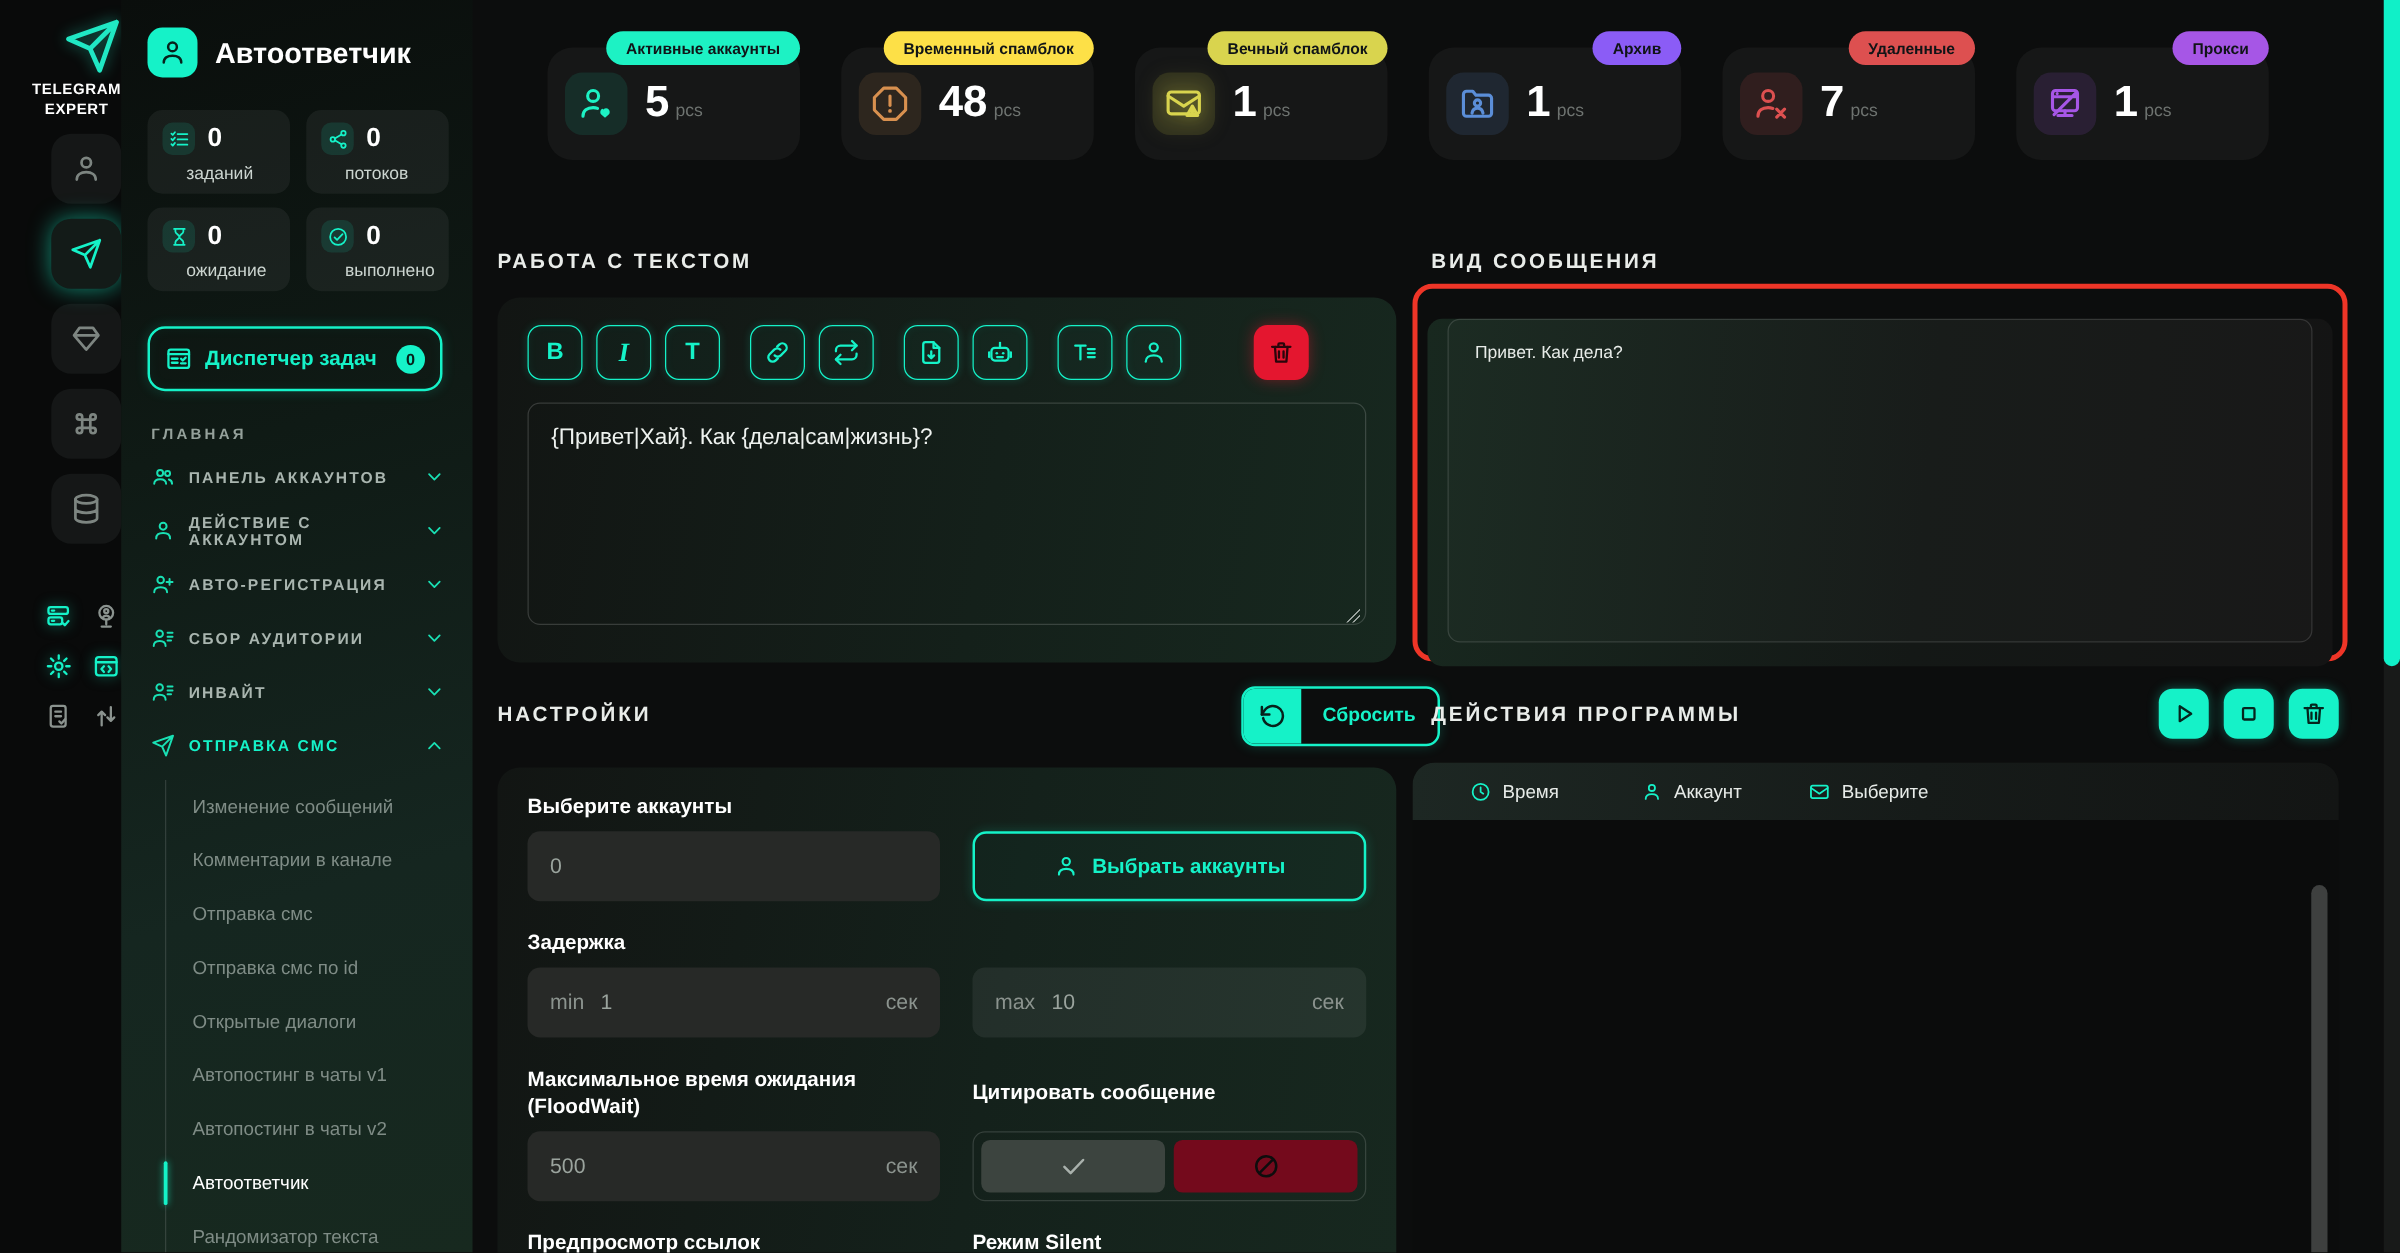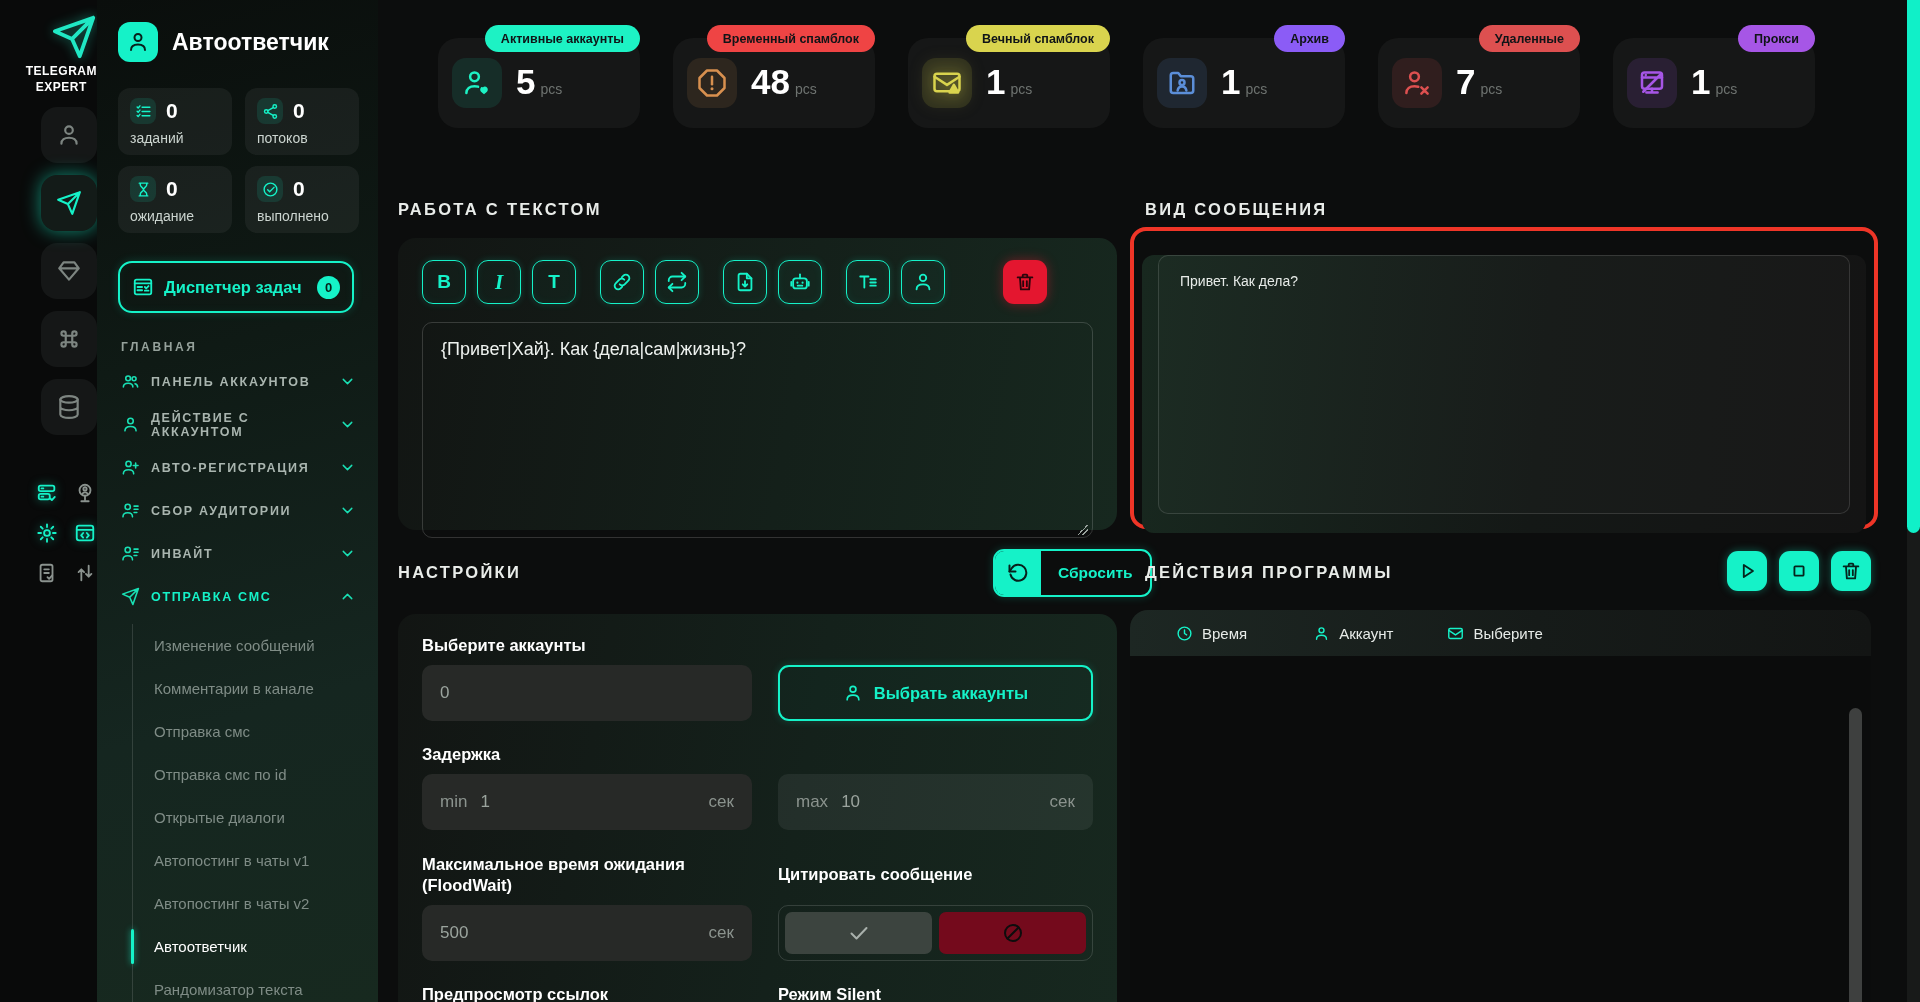--- a/index.html
+++ b/index.html
@@ -29,21 +29,21 @@
   .side-head { display:flex; align-items:center; gap:14px; padding:22px 0 0 21px; }
   .side-head-ico { width:40px; height:40px; border-radius:12px; background:#15f2c8; color:#07211b;
     display:flex; align-items:center; justify-content:center; }
   .side-title { color:#fff; font-size:23px; font-weight:700; }
   .counters { display:grid; grid-template-columns:114px 114px; gap:11px 13px; margin:26px 0 0 21px; }
   .counter { background:rgba(255,255,255,.055); border-radius:12px; padding:10px 12px 9px; }
   .counter-top { display:flex; align-items:center; gap:10px; }
   .counter-ico { width:26px; height:26px; border-radius:8px; background:rgba(21,242,200,.12); color:#15f2c8;
     display:flex; align-items:center; justify-content:center; }
   .counter-val { color:#fff; font-size:21px; font-weight:700; }
-  .counter-label { margin-top:6px; color:#ccd5d0; font-size:14px; }
+  .counter-label { margin-top:6px; color:#ccd5d0; font-size:14px;margin-left:19px; }
   .task-btn { margin:28px 0 0 21px; width:236px; height:52px; border:2px solid #15f2c8; border-radius:14px;
     display:flex; align-items:center; gap:10px; padding:0 12px; color:#15f2c8; cursor:pointer;
     box-shadow:0 0 10px rgba(21,242,200,.18), inset 0 0 10px rgba(21,242,200,.05); }
   .task-btn .lbl { font-size:16.5px; font-weight:700; }
   .task-badge { margin-left:auto; width:23px; height:23px; border-radius:50%; background:#15f2c8; color:#062019;
     font-size:13px; font-weight:700; display:flex; align-items:center; justify-content:center; }
   .section-label { margin:27px 0 6px 24px; color:#95a19b; font-size:12px; font-weight:700; letter-spacing:2.6px; }
   .menu { }
   .menu-item { height:43px; display:flex; align-items:center; gap:11px; padding:0 22px 0 24px;
     color:#a9b5af; font-size:12.5px; font-weight:700; letter-spacing:1.7px; cursor:pointer; }
@@ -63,38 +63,38 @@
 
   
   .scard { position:absolute; top:38px; width:202px; height:90px; background:#161717; border-radius:20px; cursor:pointer; }
   .scard .badge { position:absolute; top:-13px; right:0; height:27px; padding:0 16px; border-radius:14px;
     display:flex; align-items:center; font-size:12.5px; font-weight:700; color:#101417; white-space:nowrap; }
   .scard .tile { position:absolute; left:14px; top:20px; width:50px; height:50px; border-radius:14px;
     display:flex; align-items:center; justify-content:center; }
   .scard .val { position:absolute; left:78px; top:24px; color:#fff; font-size:35px; font-weight:700; }
   .scard .unit { color:#6e7370; font-size:14px; font-weight:400; margin-left:5px; }
   .c0 .badge{background:#1df2c4;} .c0 .tile{background:rgba(29,242,196,.10); color:#1df2c4;}
-  .c1 .badge{background:#ef4444;} .c1 .tile{background:rgba(216,144,79,.12); color:#d8904f;}
+  .c1 .badge{background:#fde047;} .c1 .tile{background:rgba(216,144,79,.12); color:#d8904f;}
   .c2 .badge{background:#d9d44e;} .c2 .tile{background:rgba(217,212,78,.12); color:#d9d44e; filter:drop-shadow(0 0 7px rgba(217,212,78,.5));}
   .c3 .badge{background:#8b5cf6;} .c3 .tile{background:rgba(91,142,216,.14); color:#5b8ed8;}
   .c4 .badge{background:#dd5050;} .c4 .tile{background:rgba(221,80,80,.13); color:#dd5050;}
   .c5 .badge{background:#a656e6;} .c5 .tile{background:rgba(166,86,230,.14); color:#a656e6;}
 
   
   .editor-panel { position:absolute; left:20px; top:238px; width:719px; height:292px; border-radius:18px;
     background:linear-gradient(100deg,#121513 0%,#14201a 55%,#17281f 100%); }
   .toolbar { display:flex; align-items:center; padding:22px 24px 0; }
   .tbtn { width:44px; height:44px; flex:0 0 44px; border:1.5px solid #15f2c8; border-radius:11px; color:#15f2c8;
     display:flex; align-items:center; justify-content:center; cursor:pointer; background:rgba(21,242,200,.03);
     box-shadow:0 0 7px rgba(21,242,200,.18), inset 0 0 8px rgba(21,242,200,.06); font-size:19px; font-weight:700; }
   .tbtn.italic { font-family:"Liberation Serif", serif; font-style:italic; font-size:21px; }
   .tbtn.danger { border:none; background:#e4162f; color:#2a050b; box-shadow:0 0 12px rgba(228,22,47,.45); margin-left:58px; }
   .gs { width:11px; flex:0 0 11px; } .gm { width:24px; flex:0 0 24px; }
   .editor-area-wrap { position:relative; margin:18px 24px 0; }
-  .editor-area { width:671px; height:216px; background:transparent; border:1px solid rgba(255,255,255,.16);
+  .editor-area { width:671px; height:178px; background:transparent; border:1px solid rgba(255,255,255,.16);
     border-radius:10px; color:#eef2ef; font-size:18px; font-family:"Liberation Sans", sans-serif;
     padding:16px 18px; resize:none; outline:none; }
   .resize-grip { position:absolute; right:5px; bottom:7px; width:11px; height:11px; pointer-events:none;
     background:linear-gradient(135deg,transparent 0 50%, #9aa39e 50% 58%, transparent 58% 72%, #9aa39e 72% 80%, transparent 80%); }
 
   
   .preview-box { position:absolute; left:752px; top:227px; width:748px; height:302px;
     border:4px solid #ef3527; border-radius:16px; padding:8px; }
   .preview-panel { width:100%; height:100%; border-radius:12px;
     background:linear-gradient(95deg,#18281f 0%,#141816 55%,#141414 100%); }

